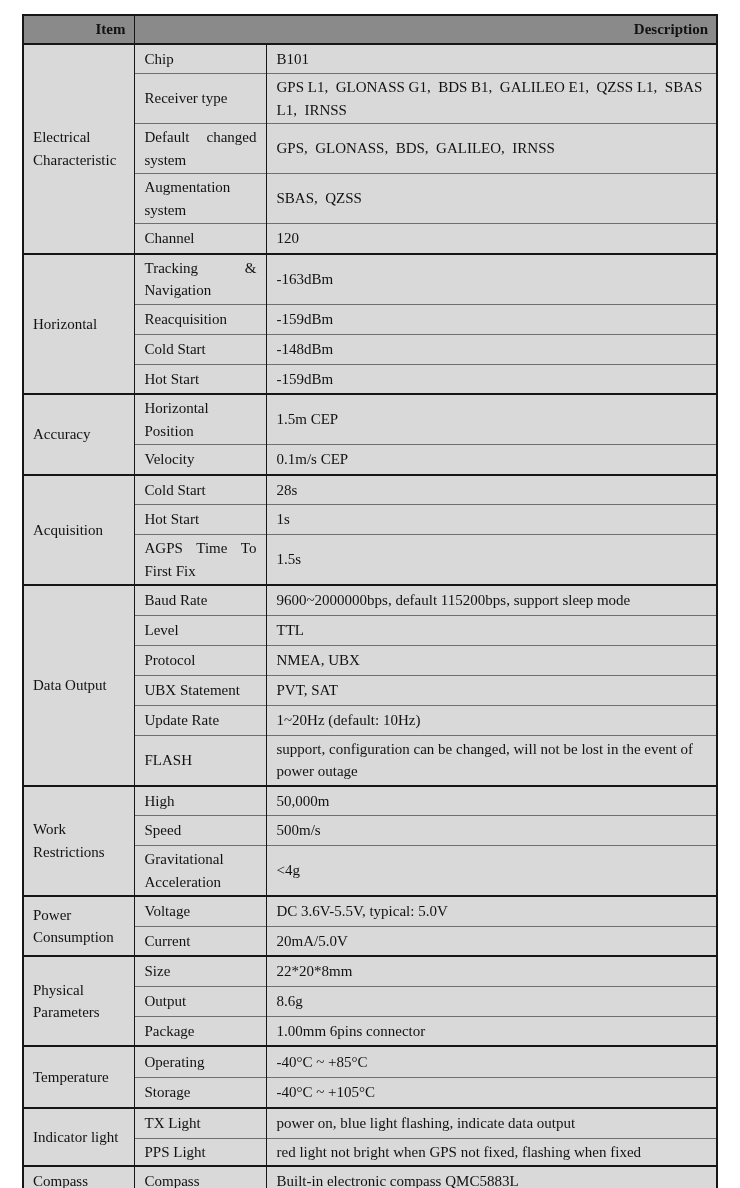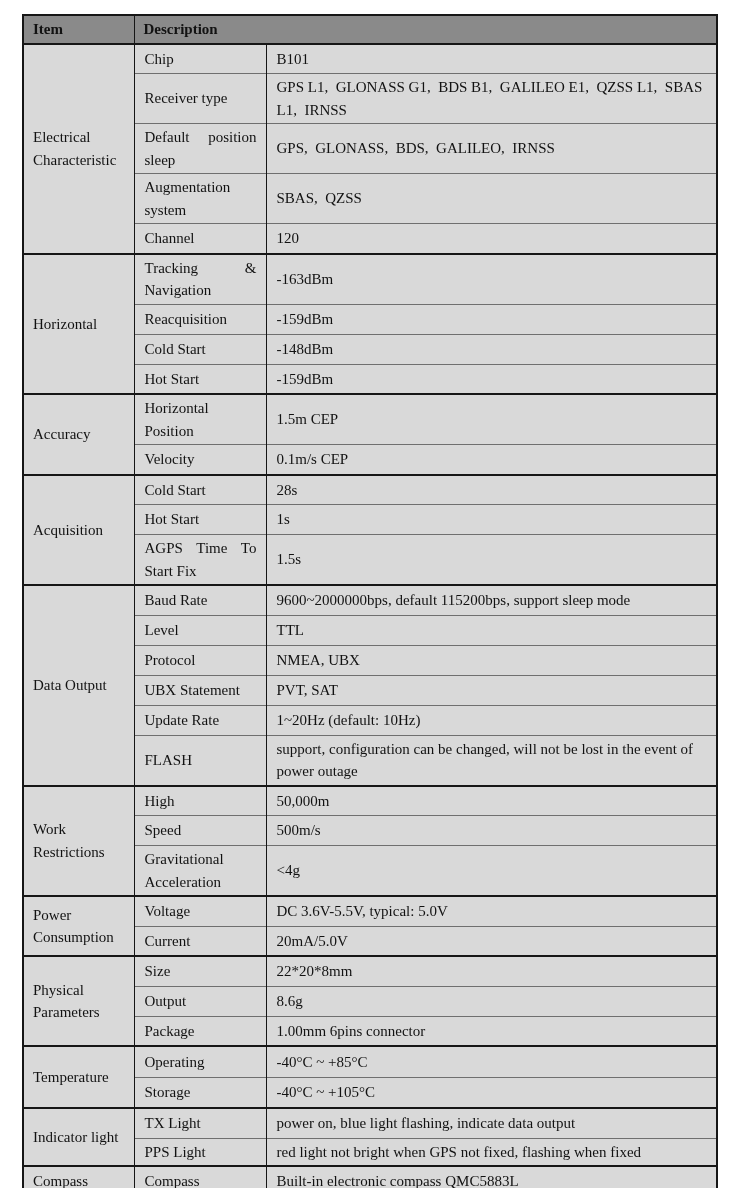--- a/index.html
+++ b/index.html
@@ -35,21 +35,21 @@
   th, td {
     font-size: 15px;
     line-height: 1.5;
     color: var(--text);
     vertical-align: middle;
     overflow: hidden;
   }
   thead tr { height: 28px; }
   thead th {
     background: var(--header-bg);
-    text-align: left;
+    text-align: right;
     font-weight: bold;
     padding: 2px 8px 2px 9px;
     border-bottom: 2px solid var(--border-strong);
   }
   thead th.h-item {
     border-right: 1.5px solid var(--border-strong);
   }
   td.c1 {
     padding: 2px 2px 2px 9px;
     border-right: 1.5px solid var(--border-strong);
@@ -89,21 +89,21 @@
         <tr class="group-start" style="height: 30px;">
           <td class="c1" rowspan="5">Electrical Characteristic</td>
           <td class="c2">Chip</td>
           <td class="c3">B101</td>
         </tr>
         <tr style="height: 50px;">
           <td class="c2">Receiver type</td>
           <td class="c3">GPS L1,&nbsp; GLONASS G1,&nbsp; BDS B1,&nbsp; GALILEO E1,&nbsp; QZSS L1,&nbsp; SBAS L1,&nbsp; IRNSS</td>
         </tr>
         <tr style="height: 46px;">
-          <td class="c2">Default position sleep</td>
+          <td class="c2">Default changed system</td>
           <td class="c3">GPS,&nbsp; GLONASS,&nbsp; BDS,&nbsp; GALILEO,&nbsp; IRNSS</td>
         </tr>
         <tr style="height: 48px;">
           <td class="c2">Augmentation system</td>
           <td class="c3">SBAS,&nbsp; QZSS</td>
         </tr>
         <tr style="height: 30px;">
           <td class="c2">Channel</td>
           <td class="c3">120</td>
         </tr>
@@ -136,21 +136,21 @@
         <tr class="group-start" style="height: 30px;">
           <td class="c1" rowspan="3">Acquisition</td>
           <td class="c2">Cold Start</td>
           <td class="c3">28s</td>
         </tr>
         <tr style="height: 30px;">
           <td class="c2">Hot Start</td>
           <td class="c3">1s</td>
         </tr>
         <tr style="height: 48px;">
-          <td class="c2">AGPS Time To Start Fix</td>
+          <td class="c2">AGPS Time To First Fix</td>
           <td class="c3">1.5s</td>
         </tr>
         <tr class="group-start" style="height: 30px;">
           <td class="c1" rowspan="6">Data Output</td>
           <td class="c2">Baud Rate</td>
           <td class="c3">9600~2000000bps, default 115200bps, support sleep mode</td>
         </tr>
         <tr style="height: 30px;">
           <td class="c2">Level</td>
           <td class="c3">TTL</td>

